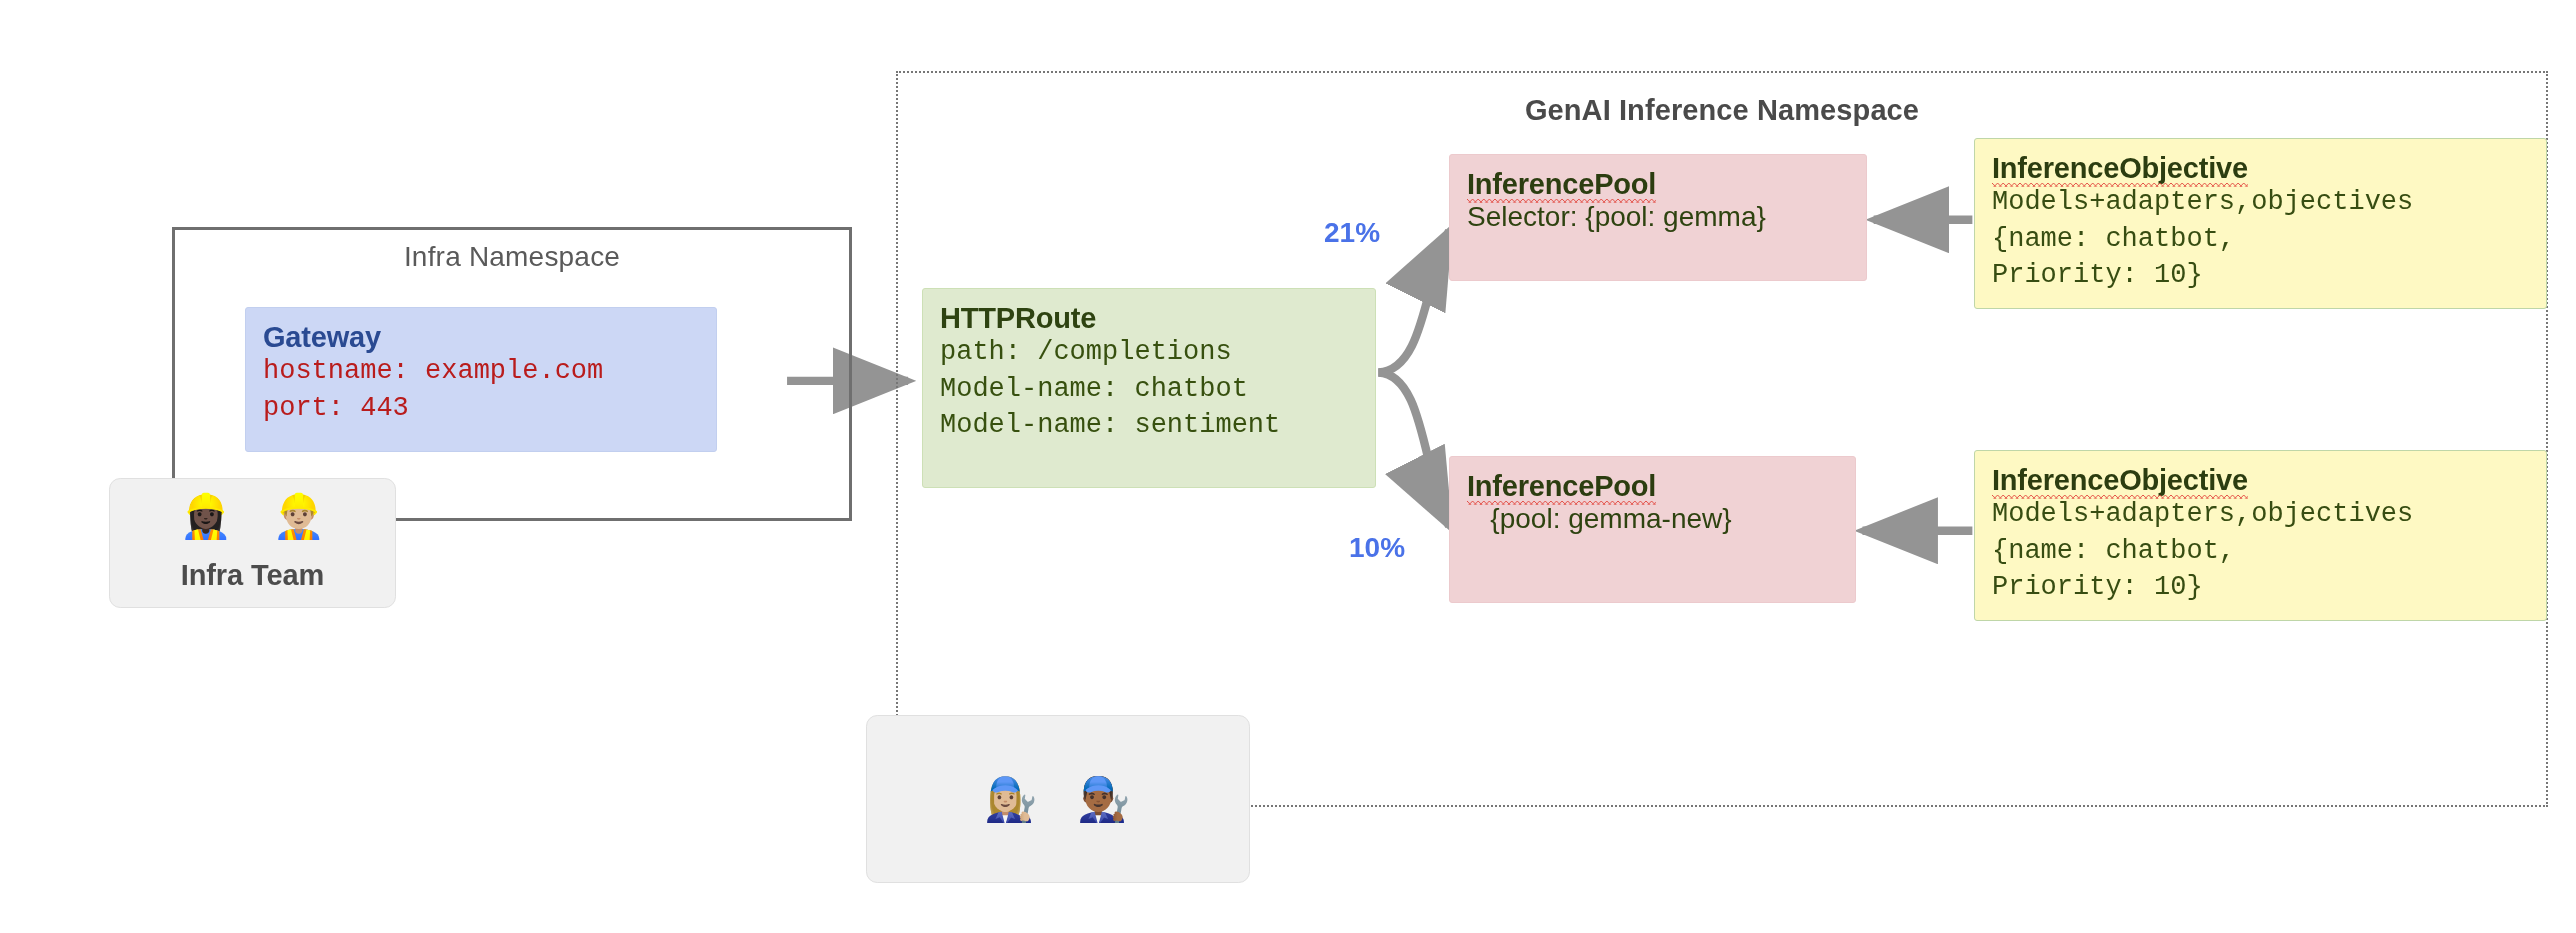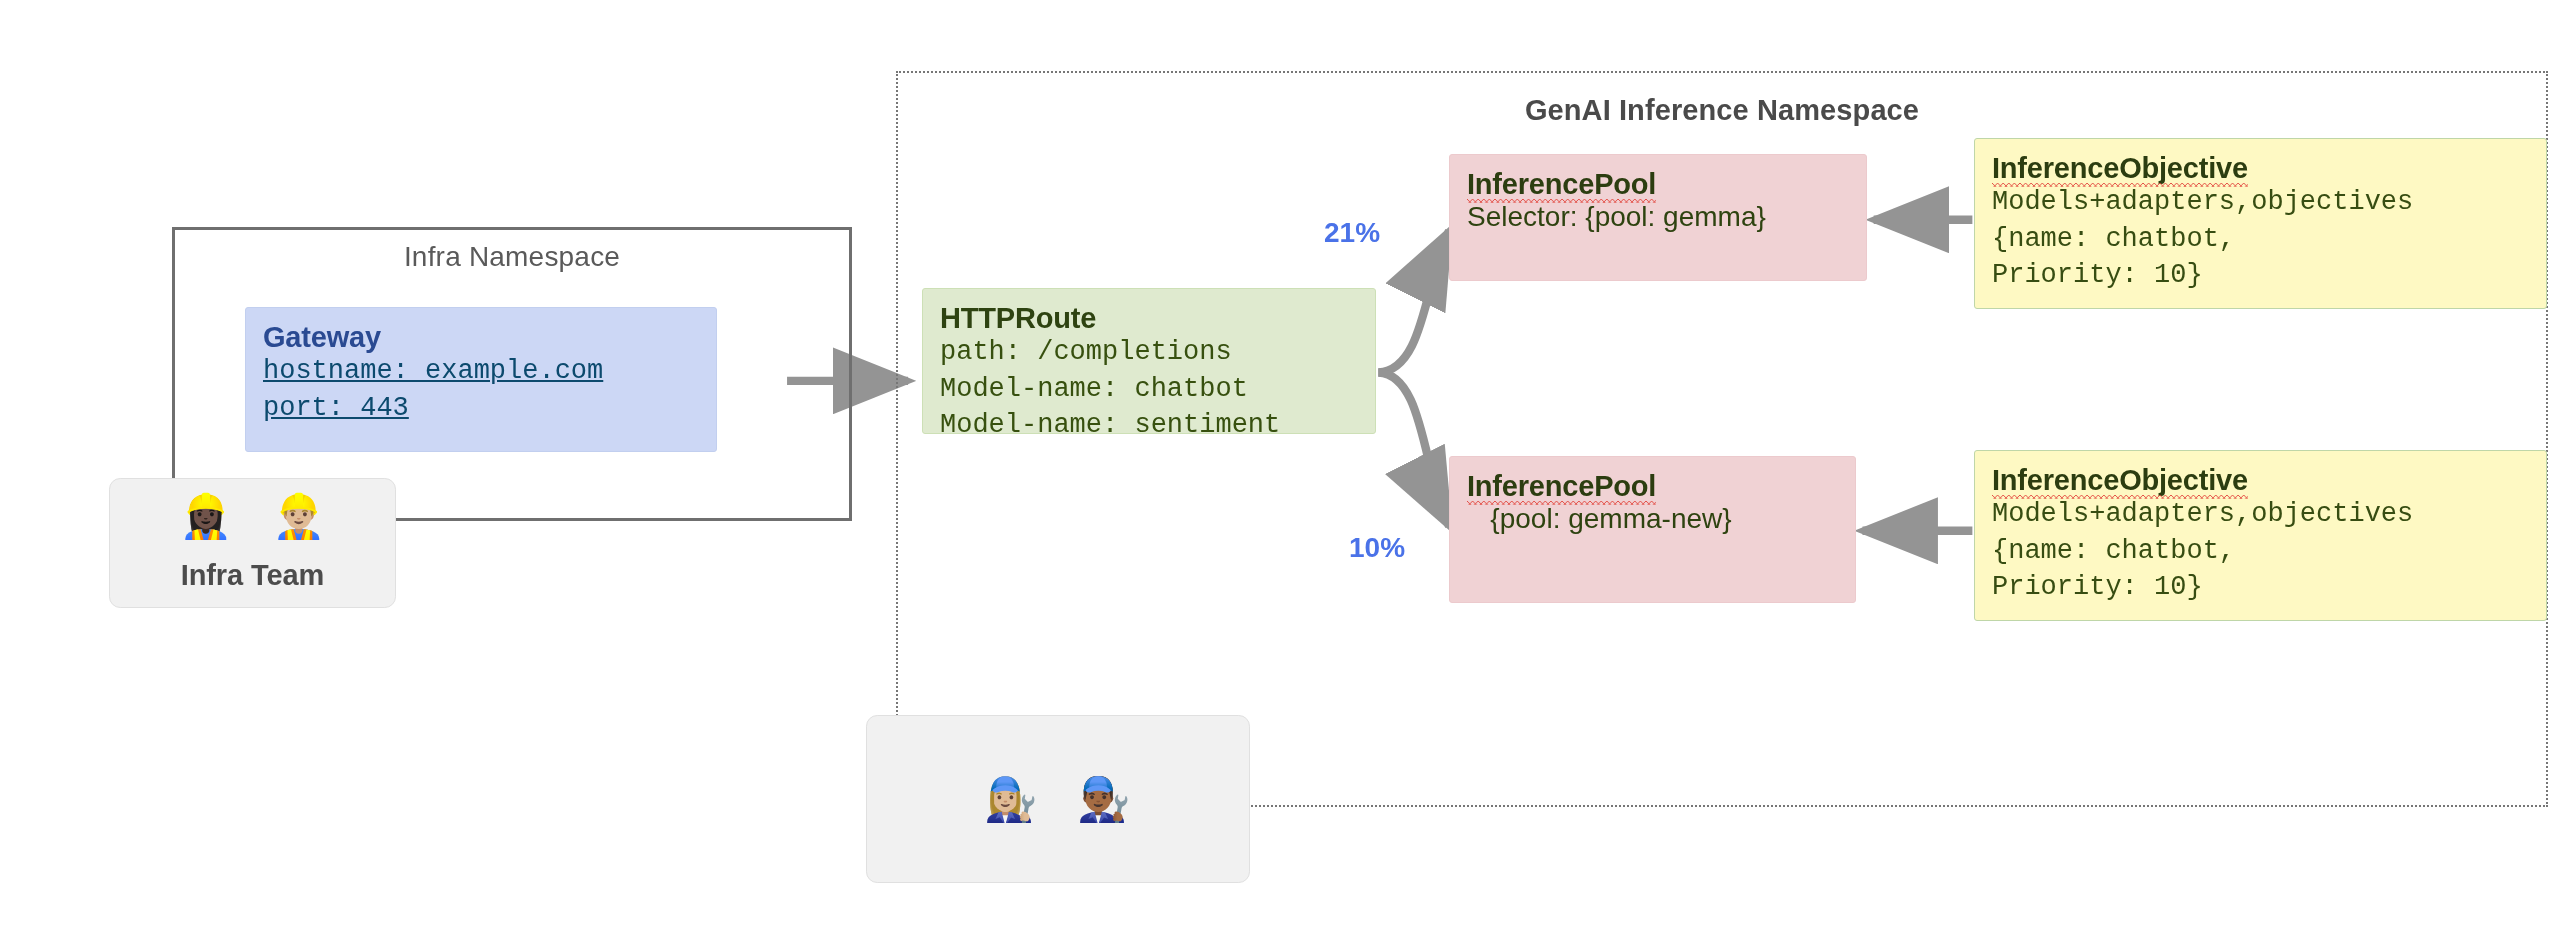--- a/index.html
+++ b/index.html
@@ -100,25 +100,25 @@
 
   
   #gateway-node {
     left: 245px; top: 307px;
     width: 472px; height: 145px;
     background: #ccd7f5;
     color: #2b4b91;
     border: 0.9px solid #c2cfef;
   }
   #gateway-node .title { color: #2a4a92; }
-  #gateway-node .line  { color: #0c4a6e; text-decoration: underline; }
+  #gateway-node .line  { color: #b91c1c; }
 
   #httproute-node {
     left: 922px; top: 288px;
-    width: 454px; height: 146px;
+    width: 454px; height: 200px;
     background: #dfeacf;
     color: #2f4310;
     border: 0.9px solid #cde0b6;
   }
   #httproute-node .title { color: #2e4311; }
   #httproute-node .line  { color: #37500f; }
 
   .pool-node {
     background: #f0d2d4;
     border: 0.9px solid #eccacd;

